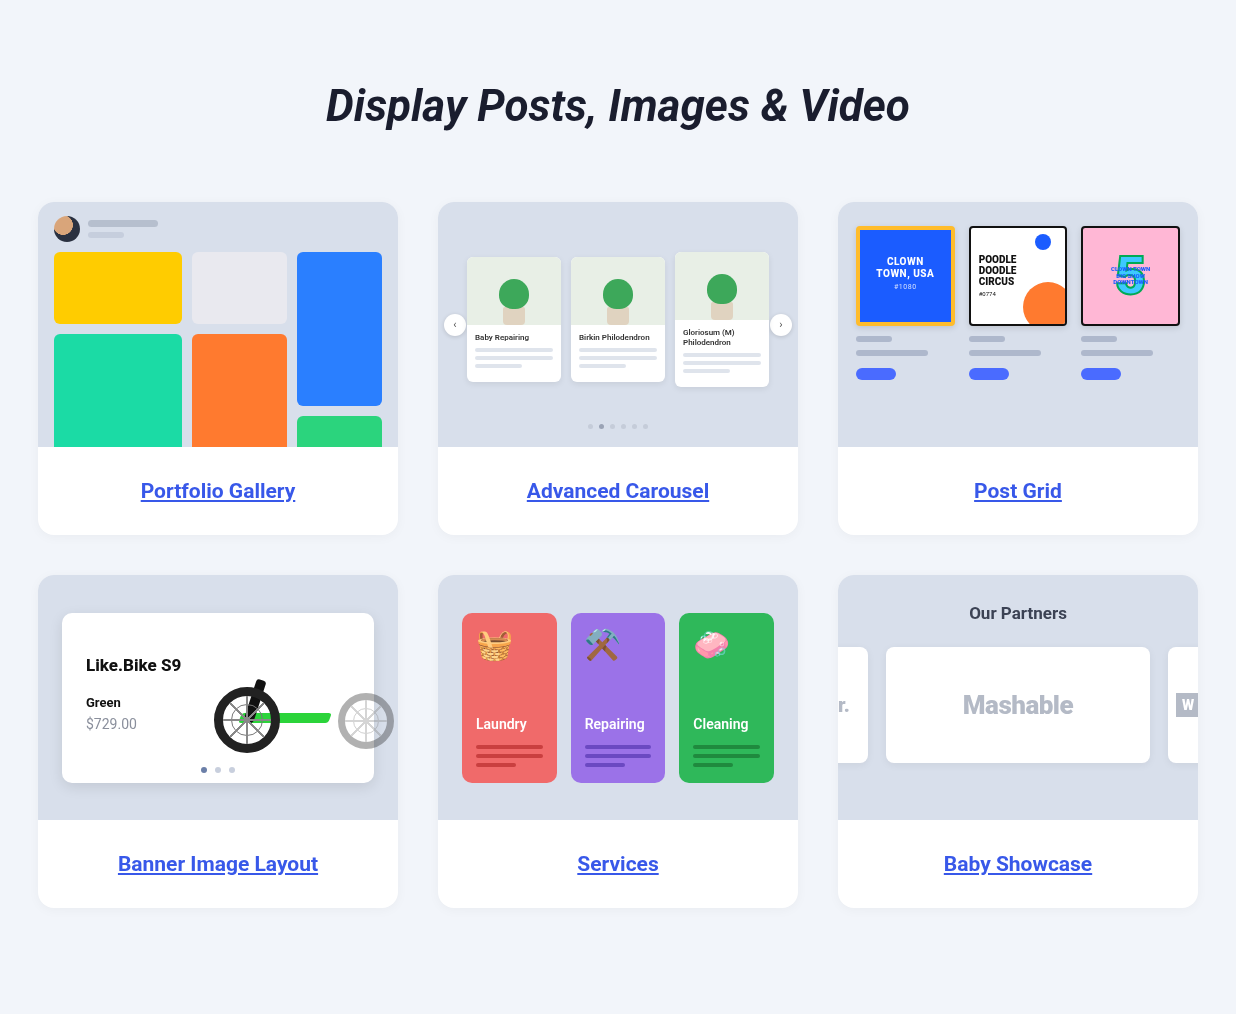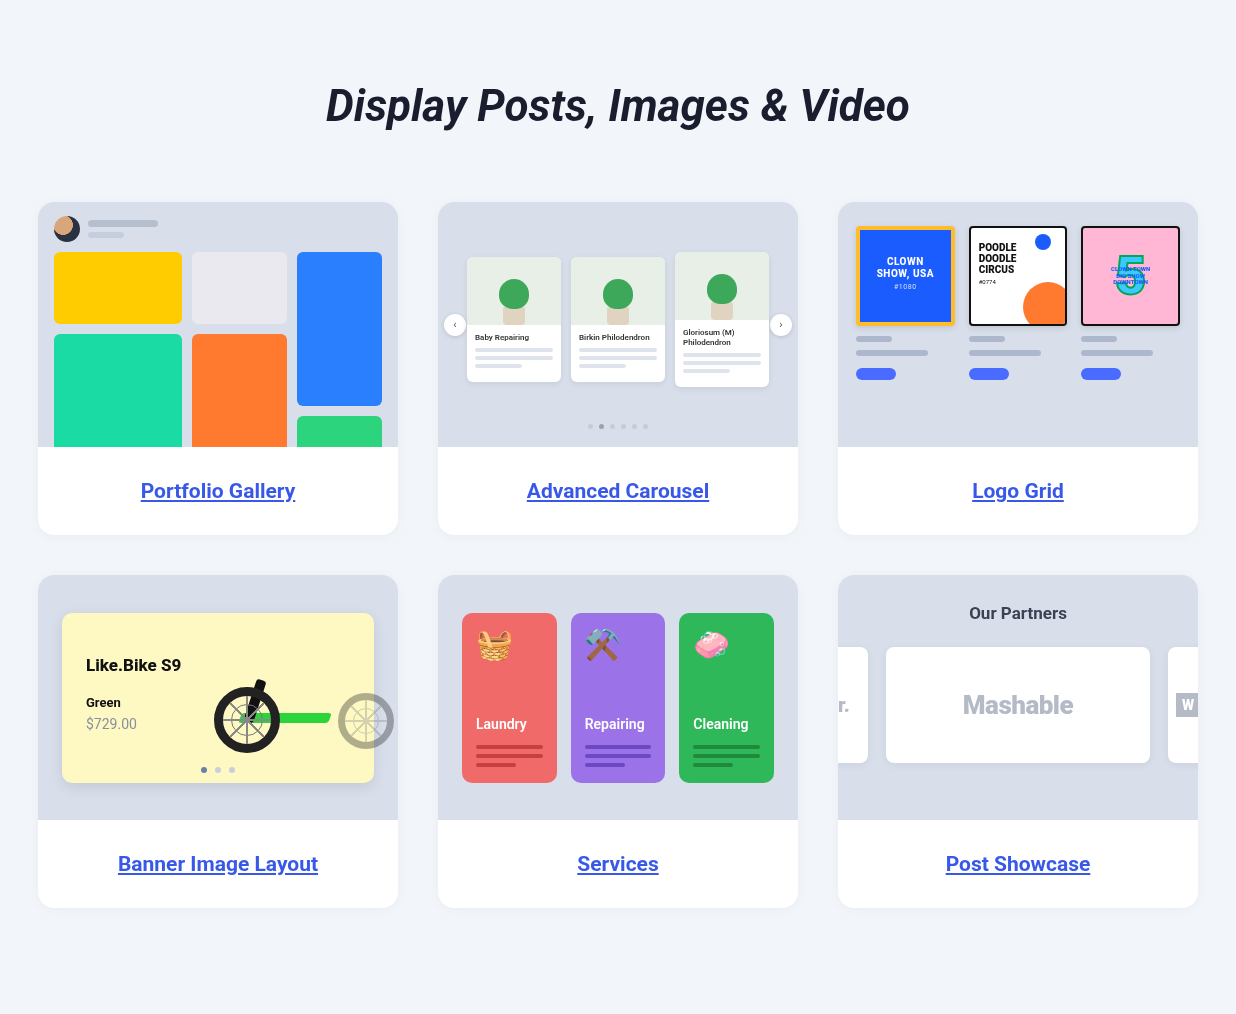--- a/index.html
+++ b/index.html
@@ -82,34 +82,34 @@
   .ac-dot { width:5px; height:5px; border-radius:50%; background:#9aa3b5; }
   .ac-dot.off { background:#c5ccd9; }
 
   
   .pg-wrap { position:absolute; inset:0; padding:24px 18px 20px; display:grid; grid-template-columns:repeat(3,1fr); gap:14px; }
   .pg-item { display:flex; flex-direction:column; }
   .pg-thumb { height:100px; border-radius:4px; box-shadow:0 2px 6px rgba(0,0,0,0.12); background:#fff; position:relative; overflow:hidden; }
   .pg-t1 { background:#1b5cff; border:4px solid #ffbc2b; }
   .pg-t1-text { color:#fff; font-size:10px; font-weight:800; text-align:center; padding-top:26px; line-height:1.2; letter-spacing:0.5px; }
   .pg-t2 { background:#fff; border:2px solid #111; }
-  .pg-t2-text { color:#111; font-size:10px; font-weight:900; padding:14px 8px 0; line-height:1.1; }
+  .pg-t2-text { color:#111; font-size:10px; font-weight:900; padding:26px 8px 0; line-height:1.1; }
   .pg-t2-blob { position:absolute; right:-8px; bottom:-8px; width:50px; height:50px; background:#ff7a2f; border-radius:50%; }
   .pg-t2-blob2 { position:absolute; right:14px; top:6px; width:16px; height:16px; background:#1b5cff; border-radius:50%; }
   .pg-t3 { background:#ffb7d5; border:2px solid #111; display:flex; align-items:center; justify-content:center; }
   .pg-t3-num { font-size:54px; font-weight:900; color:#3dc9ff; -webkit-text-stroke:2px #0a5; line-height:1; }
   .pg-t3-txt { position:absolute; font-size:6px; font-weight:900; color:#1b5cff; text-align:center; line-height:1.1; }
   .pg-ln { height:6px; background:#aeb8cc; border-radius:3px; margin-top:10px; }
   .pg-ln.sm { width:36px; }
   .pg-ln.md { width:72px; margin-top:8px; }
   .pg-pill { width:40px; height:12px; background:#4a6bff; border-radius:6px; margin-top:12px; }
 
   
   .bi-wrap { position:absolute; inset:0; display:flex; align-items:center; justify-content:center; padding:24px; }
-  .bi-card { background:#fef9c3; border-radius:10px; width:100%; height:170px; box-shadow:0 4px 14px rgba(0,0,0,0.1); display:flex; align-items:center; padding:20px 10px 28px 24px; position:relative; }
+  .bi-card { background:#ffffff; border-radius:10px; width:100%; height:170px; box-shadow:0 4px 14px rgba(0,0,0,0.1); display:flex; align-items:center; padding:20px 10px 28px 24px; position:relative; }
   .bi-text h3 { font-size:17px; font-weight:800; color:#111; }
   .bi-text .sub { font-size:13px; font-weight:700; color:#111; margin-top:20px; }
   .bi-text .price { font-size:14px; color:#8a8f9c; margin-top:6px; }
   .bi-bike { margin-left:auto; width:150px; height:130px; position:relative; }
   .bi-wheel { position:absolute; bottom:6px; width:66px; height:66px; border:9px solid #222; border-radius:50%; }
   .bi-wheel::before { content:""; position:absolute; inset:8px; border:1px solid #777; border-radius:50%; }
   .bi-wheel::after { content:""; position:absolute; inset:0; background:
     linear-gradient(#888,#888) center/2px 100% no-repeat,
     linear-gradient(#888,#888) center/100% 2px no-repeat,
     linear-gradient(45deg,transparent calc(50% - 1px),#888 calc(50% - 1px),#888 calc(50% + 1px),transparent calc(50% + 1px)),
@@ -232,21 +232,21 @@
     </div>
   </div>
 
   <div class="card">
     <div class="card-preview">
       <div class="pg-wrap">
         <div class="pg-item">
           <div class="pg-thumb pg-t1">
             <div class="pg-t1-text">
               <span>CLOWN</span><br>
-              <span>SHOW, USA</span><br>
+              <span>TOWN, USA</span><br>
               <span style="font-size:7px;font-weight:400;opacity:.8">#1080</span>
             </div>
           </div>
           <div class="pg-ln sm"></div>
           <div class="pg-ln md"></div>
           <div class="pg-pill"></div>
         </div>
         <div class="pg-item">
           <div class="pg-thumb pg-t2">
             <div class="pg-t2-blob2"></div>
@@ -271,21 +271,21 @@
               <span>DOWNTOWN</span>
             </div>
           </div>
           <div class="pg-ln sm"></div>
           <div class="pg-ln md"></div>
           <div class="pg-pill"></div>
         </div>
       </div>
     </div>
     <div class="card-label">
-      <a href="#">Logo Grid</a>
+      <a href="#">Post Grid</a>
     </div>
   </div>
 
   <div class="card">
     <div class="card-preview">
       <div class="bi-wrap">
         <div class="bi-card">
           <div class="bi-text">
             <h3>Like.Bike S9</h3>
             <div class="sub">Green</div>
@@ -352,17 +352,17 @@
             <span>Mashable</span>
           </div>
           <div class="ls-logo edge" style="justify-content:flex-start;padding-left:8px">
             <span class="ls-w">W</span>
 
           </div>
         </div>
       </div>
     </div>
     <div class="card-label">
-      <a href="#">Post Showcase</a>
+      <a href="#">Baby Showcase</a>
     </div>
   </div>
 
 </div>
 
 </body></html>

